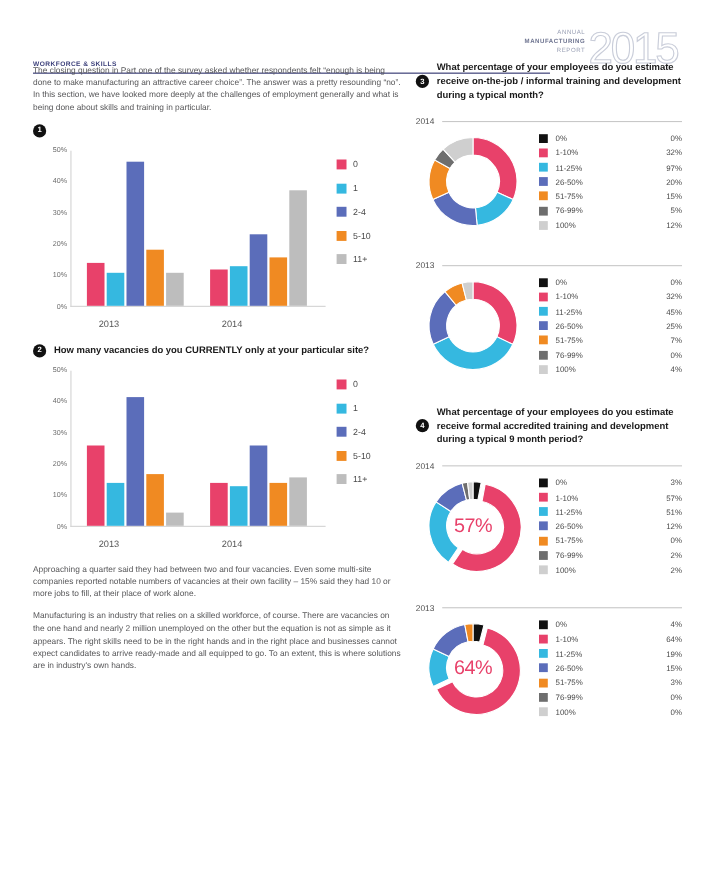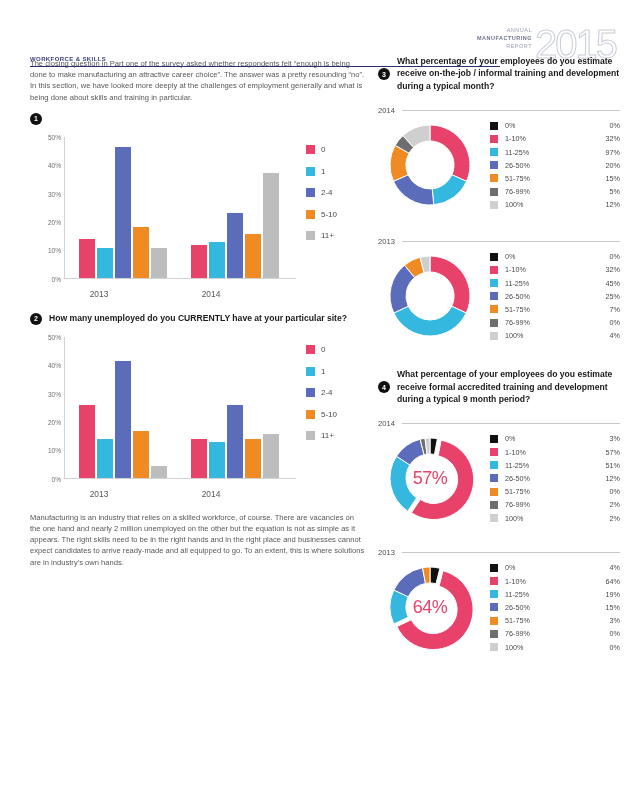--- a/index.html
+++ b/index.html
@@ -157,21 +157,21 @@
           </div>
           <div class="blegend-row">
             <span class="bl-sw" style="background:#bdbdbd"></span>
             <span class="bl-lb">11+</span>
           </div>
         </div>
       </div>
 
     <div class="qhead">
       <div class="qnum">2</div>
-      <div class="qtext">How many unemployed do you CURRENTLY have at your particular site?</div>
+      <div class="qtext">How many vacancies do you CURRENTLY only at your particular site?</div>
     </div>
     <div class="barchart" id="bar-1">
         <div class="plot">
           <div class="ytick" style="top: 142px;">0%</div>
           <div class="ytick" style="top: 113.6px;">10%</div>
           <div class="ytick" style="top: 85.2px;">20%</div>
           <div class="ytick" style="top: 56.8px;">30%</div>
           <div class="ytick" style="top: 28.4px;">40%</div>
           <div class="ytick" style="top: 0px;">50%</div>
           <div class="group" style="left: 14px;">
@@ -208,20 +208,21 @@
             <span class="bl-sw" style="background:#f08a22"></span>
             <span class="bl-lb">5-10</span>
           </div>
           <div class="blegend-row">
             <span class="bl-sw" style="background:#bdbdbd"></span>
             <span class="bl-lb">11+</span>
           </div>
         </div>
       </div>
 
+    <div class="para">Approaching a quarter said they had between two and four vacancies. Even some multi-site companies reported notable numbers of vacancies at their own facility – 15% said they had 10 or more jobs to fill, at their place of work alone.</div>
     <div class="para">Manufacturing is an industry that relies on a skilled workforce, of course. There are vacancies  on the one hand and nearly 2 million unemployed on the other but the equation is not as simple as it appears. The right skills need to be in the right hands and in the right place and businesses cannot expect candidates to arrive ready-made and all equipped to go. To an extent, this is where solutions are in industry's own hands.</div>
   </div>
 
   <div class="col-right">
     <div class="qhead">
       <div class="qnum">3</div>
       <div class="qtext">What percentage of your employees do you estimate receive on-the-job / informal training and development during a typical month?</div>
     </div>
     <div style="height:8px"></div>
     <div class="donut-block" id="donut-2">

